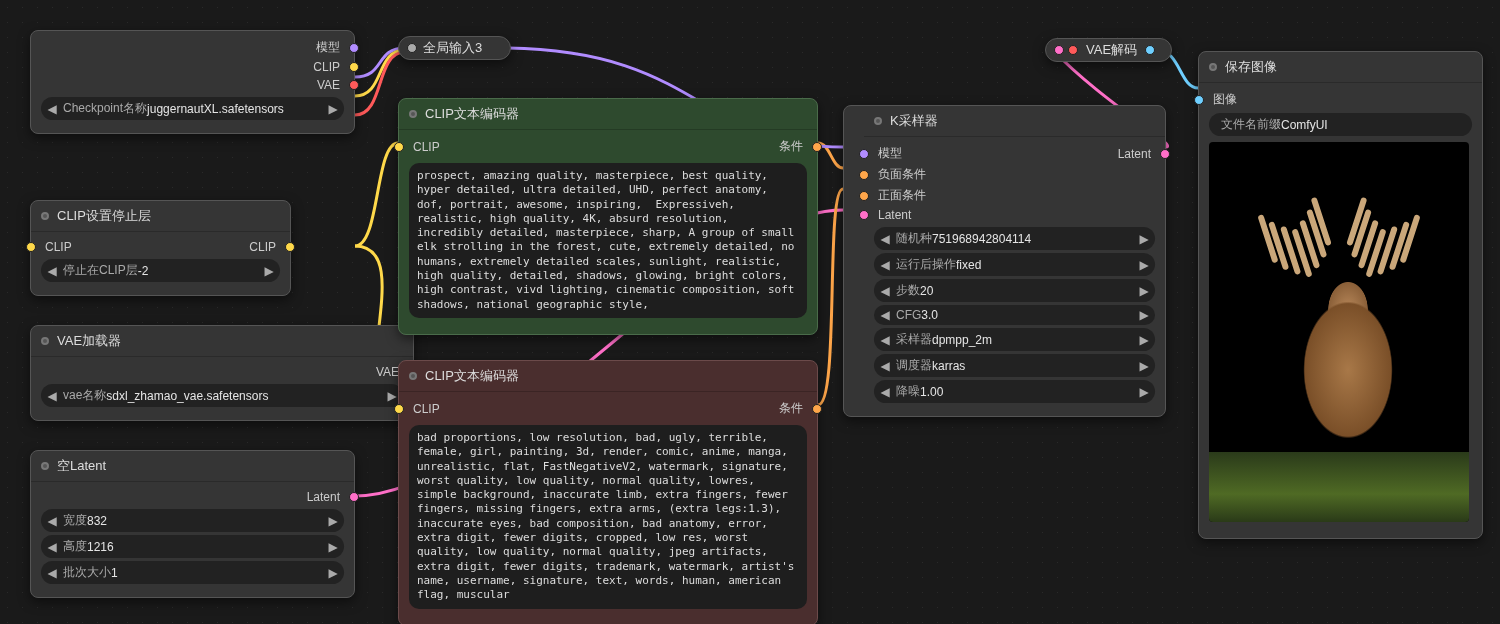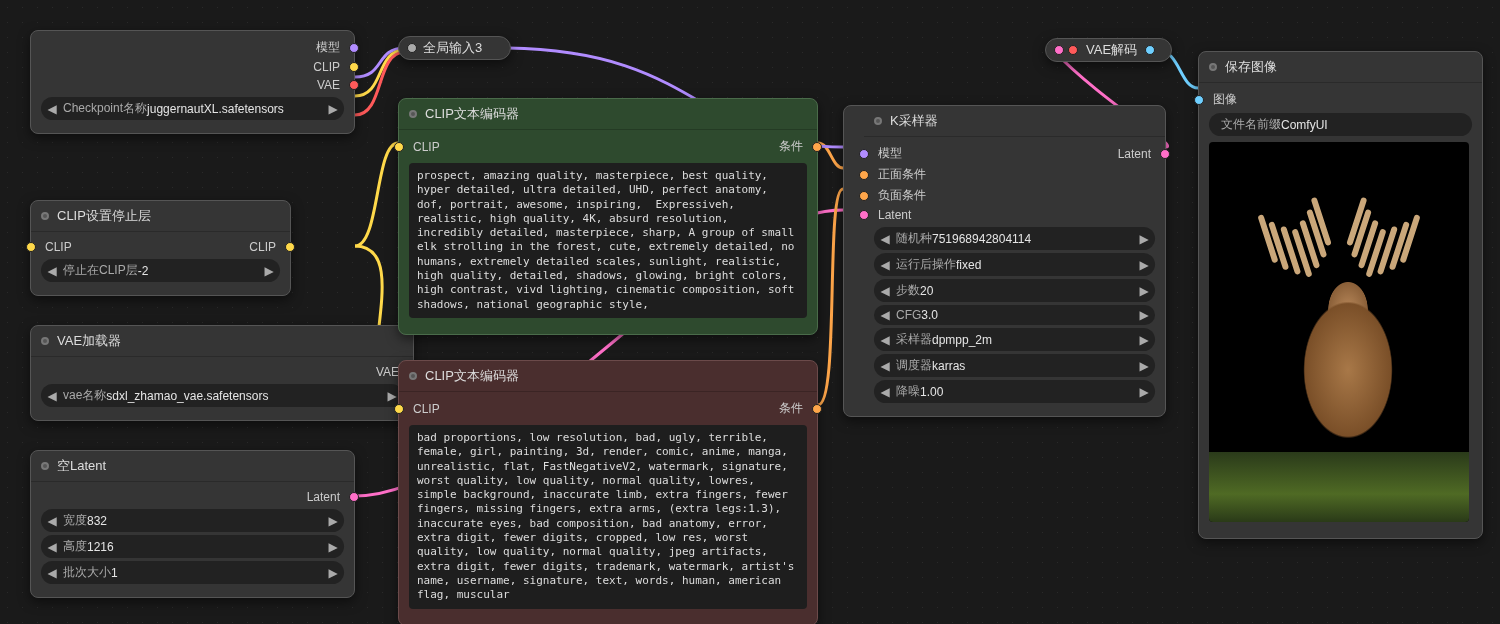--- a/index.html
+++ b/index.html
@@ -72,21 +72,21 @@
   }
   .widget .arrow {
     width:14px; text-align:center; color:#aaa; cursor:pointer;
     user-select:none;
   }
   .widget .wlabel { flex: 0 0 auto; padding-left:4px; color:#aaa; }
   .widget .wvalue { flex:1; text-align:left; padding-right:4px; color:#e5e5e5; }
   .textbox {
     margin: 6px 10px;
     background:#1e1e1e;
-    border-radius:4px;
+    border-radius:10px;
     padding:6px 8px;
     font-family: ui-monospace, Menlo, Consolas, monospace;
     font-size:11px;
     line-height:1.3;
     color:#ddd;
     white-space: pre-wrap;
     word-break: break-word;
   }
   .pill-node {
     position:absolute;
@@ -314,25 +314,25 @@
   <div class="content">
     <div class="port-row both">
       <span class="port left p-violet"></span>
       <span>模型</span>
       <span style="flex:1"></span>
       <span>Latent</span>
       <span class="port right p-pink"></span>
     </div>
     <div class="port-row">
       <span class="port left p-orange"></span>
-      <span>正面条件</span>
+      <span>负面条件</span>
     </div>
     <div class="port-row">
       <span class="port left p-orange"></span>
-      <span>负面条件</span>
+      <span>正面条件</span>
     </div>
     <div class="port-row">
       <span class="port left p-pink"></span>
       <span>Latent</span>
     </div>
     <div class="widget">
         <span class="arrow">◀</span>
         <span class="wlabel">随机种</span>
         <span class="wvalue">751968942804114</span>
         <span class="arrow">▶</span>

